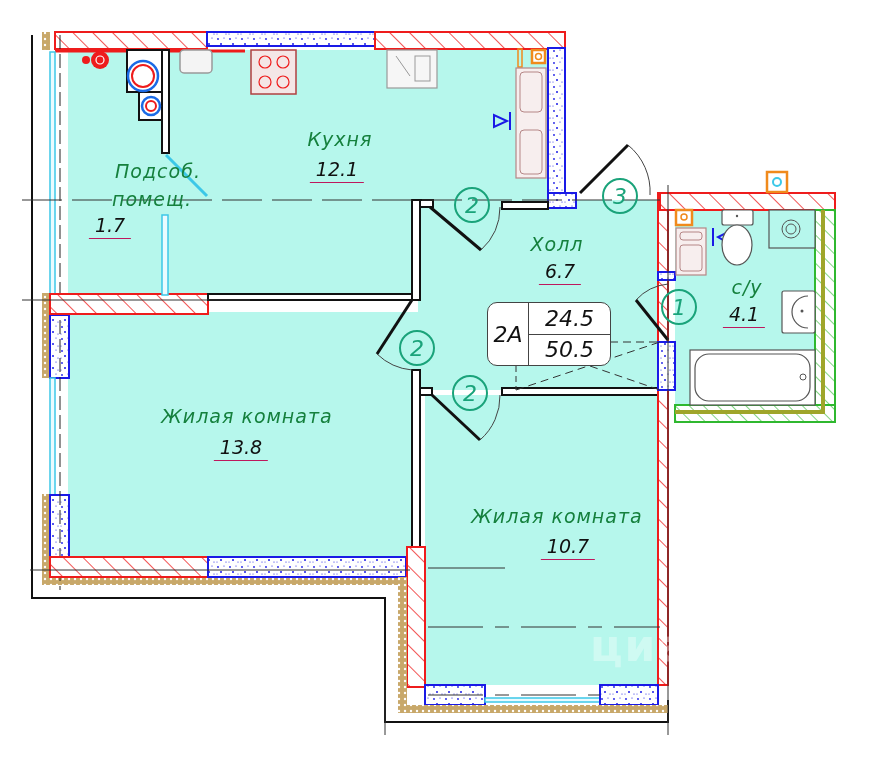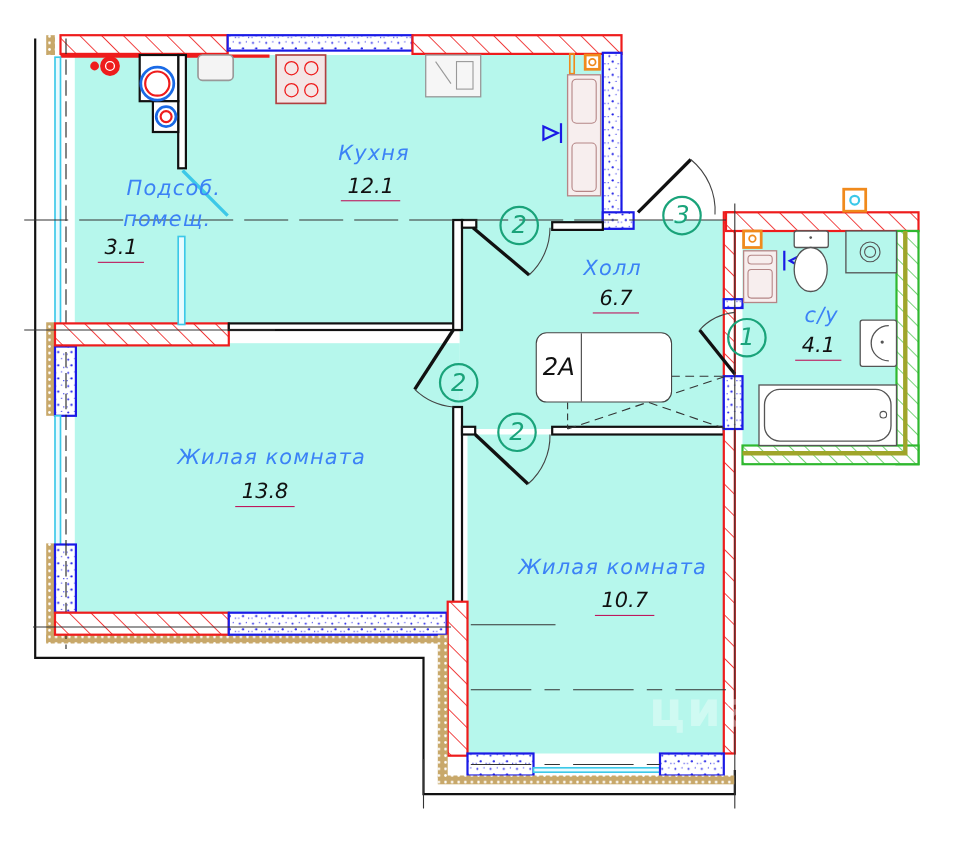--- a/index.html
+++ b/index.html
@@ -1,18 +1,18 @@
 <!DOCTYPE html>
 <html><head>
 <meta charset="utf-8">
 <style>
   html,body{margin:0;padding:0;background:#ffffff;}
   body{width:869px;height:765px;position:relative;overflow:hidden;font-family:"DejaVu Sans",sans-serif;}
   #plan{position:absolute;left:0;top:0;width:869px;height:765px;}
-  .lbl{position:absolute;font-family:"DejaVu Sans",sans-serif;font-style:italic;color:#3b82f6;font-size:19px;letter-spacing:1px;white-space:nowrap;text-align:center;transform:translateX(-50%);}
+  .lbl{position:absolute;font-family:"DejaVu Sans",sans-serif;font-style:italic;color:#15803d;font-size:19px;letter-spacing:1px;white-space:nowrap;text-align:center;transform:translateX(-50%);}
   .area{position:absolute;font-family:"DejaVu Sans",sans-serif;font-style:italic;color:#111;font-size:19px;white-space:nowrap;transform:translateX(-50%);border-bottom:1px solid #be185d;padding:0 6px 2px 6px;}
   .door-tag{position:absolute;width:36px;height:36px;border:2px solid #1aa37a;border-radius:50%;color:#1aa37a;font-style:italic;font-size:22px;display:flex;align-items:center;justify-content:center;font-family:"DejaVu Sans",sans-serif;box-sizing:border-box;}
   .apt-box{position:absolute;left:487px;top:302px;width:124px;height:64px;border:1.5px solid #444;border-radius:10px;background:#ffffff;display:flex;box-sizing:border-box;}
   .apt-num{width:40px;border-right:1.5px solid #444;display:flex;align-items:center;justify-content:center;font-style:italic;font-size:22px;color:#111;}
   .apt-areas{flex:1;display:flex;flex-direction:column;}
   .apt-areas div{flex:1;display:flex;align-items:center;justify-content:center;font-style:italic;font-size:22px;color:#111;}
   .apt-areas div:first-child{border-bottom:1.5px solid #444;}
   .wm{position:absolute;left:590px;top:620px;font-size:44px;color:rgba(255,255,255,0.35);font-weight:bold;letter-spacing:2px;}
 </style>
 </head>
@@ -216,21 +216,21 @@
     <line x1="385" y1="690" x2="385" y2="735"></line>
     <line x1="668" y1="700" x2="668" y2="735"></line>
   </g>
 </svg>
 
 <div class="lbl" style="left:340px;top:128px;">Кухня</div>
 <div class="area" style="left:337px;top:158px;">12.1</div>
 
 <div class="lbl" style="left:110px;top:160px;margin-left:48px;">Подсоб.</div>
 <div class="lbl" style="left:116px;top:188px;margin-left:36px;">помещ.</div>
-<div class="area" style="left:110px;top:214px;">3.1</div>
+<div class="area" style="left:110px;top:214px;">1.7</div>
 
 <div class="lbl" style="left:557px;top:233px;">Холл</div>
 <div class="area" style="left:560px;top:260px;">6.7</div>
 
 <div class="lbl" style="left:747px;top:276px;">с/у</div>
 <div class="area" style="left:744px;top:303px;">4.1</div>
 
 <div class="lbl" style="left:247px;top:405px;">Жилая комната</div>
 <div class="area" style="left:241px;top:436px;">13.8</div>
 
@@ -238,15 +238,19 @@
 <div class="area" style="left:568px;top:535px;">10.7</div>
 
 <div class="door-tag" style="left:454px;top:187px;">2</div>
 <div class="door-tag" style="left:602px;top:178px;">3</div>
 <div class="door-tag" style="left:399px;top:330px;">2</div>
 <div class="door-tag" style="left:661px;top:289px;">1</div>
 <div class="door-tag" style="left:452px;top:375px;">2</div>
 
 <div class="apt-box">
   <div class="apt-num">2A</div>
+  <div class="apt-areas">
+    <div>24.5</div>
+    <div>50.5</div>
+  </div>
 </div>
 
 <div class="wm">циан</div>
 
 </body></html>

